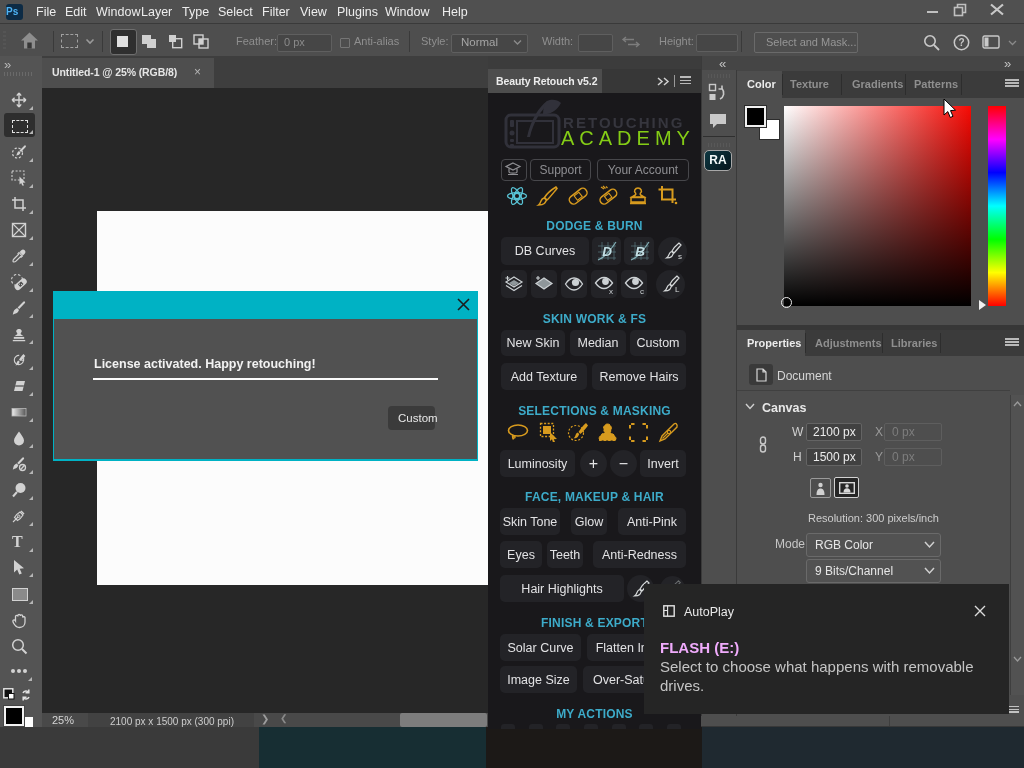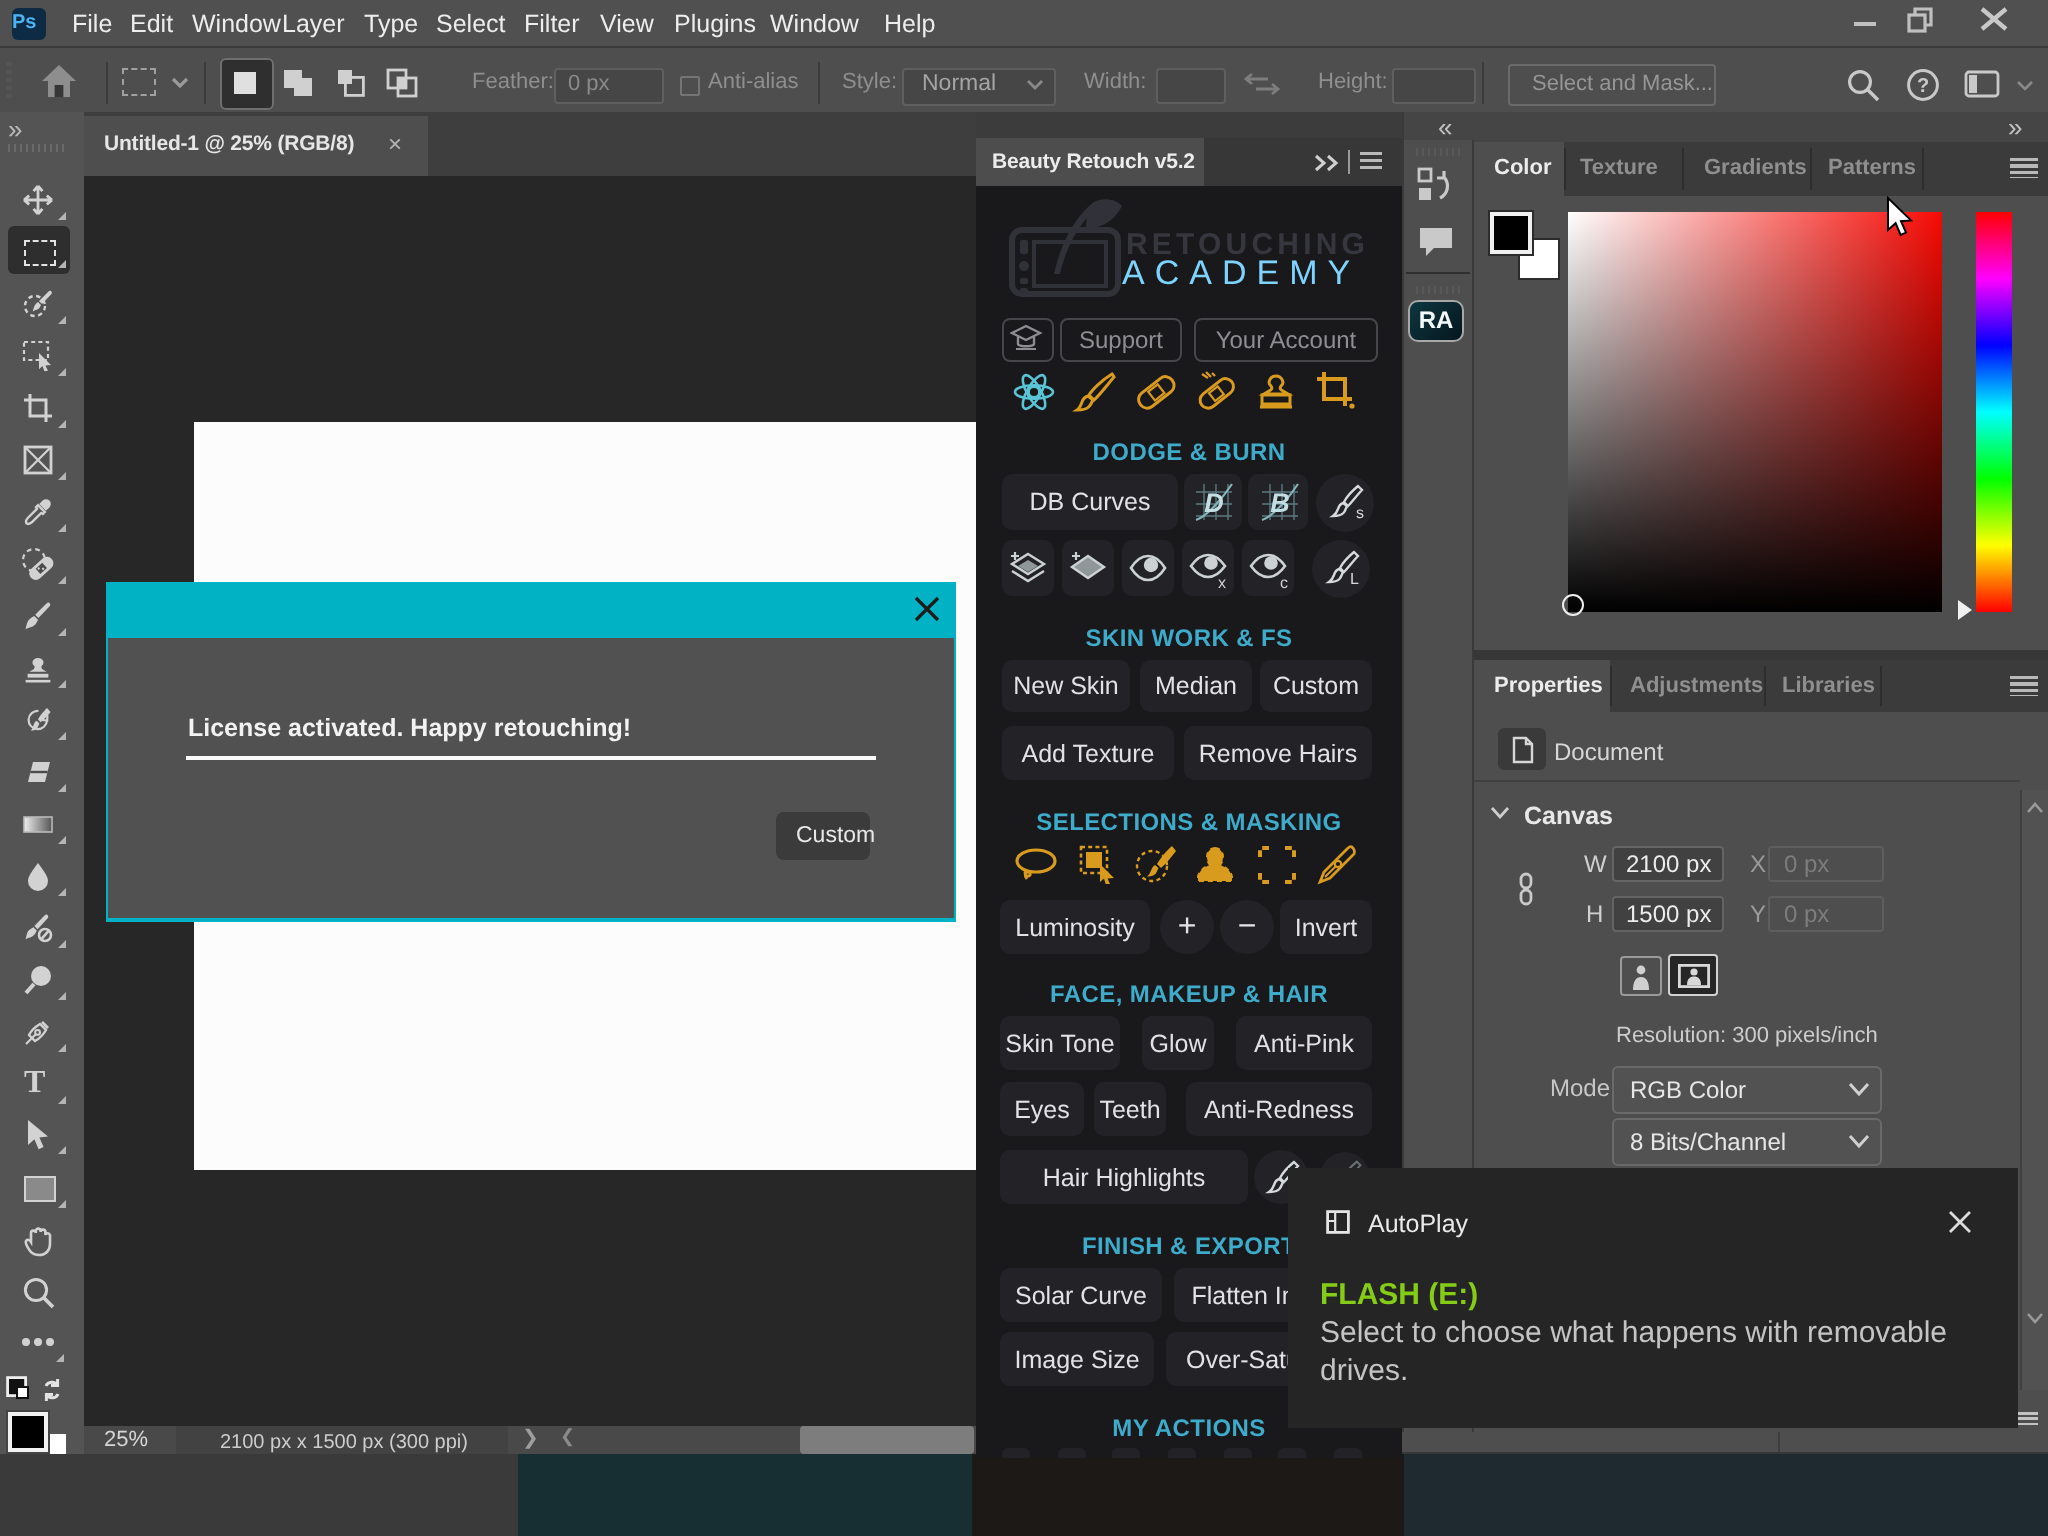--- a/index.html
+++ b/index.html
@@ -351,21 +351,21 @@
       <path d="M4.5 10.5 C4.5 7.5 6 6.3 8 6.3 C10 6.3 11.5 7.5 11.5 10.5 Z" fill="#d8d8d8"></path>
     </svg>
 <div class="tx" style="left:808px;top:512px;font-size:11px;color:#cdcdcd">Resolution: 300 pixels/inch</div>
 <div class="tx" style="left:775px;top:537px;font-size:12px;color:#c6c6c6">Mode</div>
 <div class="abs" style="left:806px;top:533px;width:133px;height:22px;background:#525252;border:1px solid #6a6a6a;border-radius:3px"></div>
 <div class="tx" style="left:815px;top:538px;font-size:12px;color:#e6e6e6">RGB Color</div>
 <svg style="left:924px;top:541px" width="11" height="8" viewBox="0 0 11 8">
       <path d="M1 1 L5.5 6 L10 1" fill="none" stroke="#d0d0d0" stroke-width="1.5"></path>
     </svg>
 <div class="abs" style="left:806px;top:559px;width:133px;height:22px;background:#525252;border:1px solid #6a6a6a;border-radius:3px"></div>
-<div class="tx" style="left:815px;top:564px;font-size:12px;color:#e6e6e6">8 Bits/Channel</div>
+<div class="tx" style="left:815px;top:564px;font-size:12px;color:#e6e6e6">9 Bits/Channel</div>
 <svg style="left:924px;top:567px" width="11" height="8" viewBox="0 0 11 8">
       <path d="M1 1 L5.5 6 L10 1" fill="none" stroke="#d0d0d0" stroke-width="1.5"></path>
     </svg>
 
 <div class="abs" style="left:1010px;top:395px;width:14px;height:300px;background:#525252;border-left:1px solid #3f3f3f"></div>
 <svg style="left:1013px;top:401px" width="9" height="6" viewBox="0 0 9 6">
       <path d="M1 5 L4.5 1 L8 5" fill="none" stroke="#9a9a9a" stroke-width="1.3"></path>
     </svg>
 <svg style="left:1013px;top:656px" width="9" height="6" viewBox="0 0 9 6">
       <path d="M1 1 L4.5 5 L8 1" fill="none" stroke="#9a9a9a" stroke-width="1.3"></path>
@@ -388,21 +388,21 @@
 <rect x="3" y="18" width="53" height="32" rx="5" fill="none" stroke="#31313a" stroke-width="3"></rect>
 <rect x="14" y="24" width="36" height="22" fill="none" stroke="#31313a" stroke-width="2"></rect>
 <rect x="7" y="23" width="4" height="7" rx="1" fill="#31313a"></rect>
       <circle cx="9" cy="36" r="2.5" fill="#31313a"></circle>
       <rect x="7" y="42" width="4" height="3" rx="1" fill="#31313a"></rect>
       <rect x="7" y="47" width="4" height="3" rx="1" fill="#31313a"></rect>
 <path d="M44 4 C36 10 28 22 24 40 L27 40 C30 26 38 12 47 6 C46 5 45 4.5 44 4 Z" fill="#31313a"></path>
 <path d="M44 4 C48 2 54 2 58 6 C54 14 46 18 40 17 C40 12 41 7 44 4 Z" fill="#31313a"></path>
 </svg>
 <div class="tx" style="left:563px;top:114px;font-size:15px;font-weight:bold;color:#36363e;letter-spacing:2.1px">RETOUCHING</div>
-<div class="tx" style="left:561px;top:127px;font-size:17px;color:#7dd3fc;letter-spacing:5px">ACADEMY</div>
+<div class="tx" style="left:561px;top:127px;font-size:20px;color:#84cc16;letter-spacing:5px">ACADEMY</div>
 
 <div class="abs" style="left:501px;top:159px;width:24px;height:20px;border:1px solid #47474b;border-radius:4px"></div>
 <svg style="left:505px;top:162px" width="16" height="14" viewBox="0 0 16 14">
       <path d="M8 1 L15 4.5 L8 8 L1 4.5 Z" fill="none" stroke="#8e8e92" stroke-width="1.2"></path>
       <path d="M4 6.5 V10 C4 11.5 12 11.5 12 10 V6.5" fill="none" stroke="#8e8e92" stroke-width="1.2"></path>
       <path d="M3 12.5 H13" stroke="#8e8e92" stroke-width="1"></path>
     </svg>
 <div class="abs" style="left:530px;top:159px;width:59px;height:20px;border:1px solid #47474b;border-radius:4px;font-size:12px;color:#8e8e92;text-align:center;line-height:20px">Support</div>
 <div class="abs" style="left:597px;top:159px;width:90px;height:20px;border:1px solid #47474b;border-radius:4px;font-size:12px;color:#8e8e92;text-align:center;line-height:20px">Your Account</div>
 
@@ -569,21 +569,21 @@
 <div id="autoplay">
 <div class="abs" style="left:644px;top:584px;width:365px;height:130px;background:#252525"></div>
 <svg style="left:663px;top:605px" width="12" height="12" viewBox="0 0 12 12">
       <rect x="0.8" y="0.8" width="10.4" height="10.4" fill="none" stroke="#e4e4e4" stroke-width="1.4"></rect>
       <path d="M4.6 0.8 V11.2 M0.8 5.5 H4.6" stroke="#e4e4e4" stroke-width="1.1"></path>
     </svg>
 <div class="tx" style="left:684px;top:605px;font-size:12.5px;color:#e9e9e9">AutoPlay</div>
 <svg style="left:974px;top:605px" width="12" height="12" viewBox="0 0 12 12">
       <path d="M1 1 L11 11 M11 1 L1 11" stroke="#dcdcdc" stroke-width="1.4"></path>
     </svg>
-<div class="tx" style="left:660px;top:639px;font-size:15px;font-weight:bold;color:#84cc16">FLASH (E:)</div>
+<div class="tx" style="left:660px;top:639px;font-size:15px;font-weight:bold;color:#f0abfc">FLASH (E:)</div>
 <div class="tx" style="left:660px;top:658px;font-size:15px;color:#c4c4c4">Select to choose what happens with removable</div>
 <div class="tx" style="left:660px;top:677px;font-size:15px;color:#c4c4c4">drives.</div>
 </div>
 <div id="cursor">
 <svg style="left:943px;top:98px" width="15" height="22" viewBox="0 0 15 22">
       <path d="M1 1 L1 17 L4.8 13.6 L7.3 19.5 L10 18.3 L7.5 12.6 L12.5 12.2 Z" fill="#fff" stroke="#000" stroke-width="1"></path>
     </svg>
 </div>
 
 </body></html>

